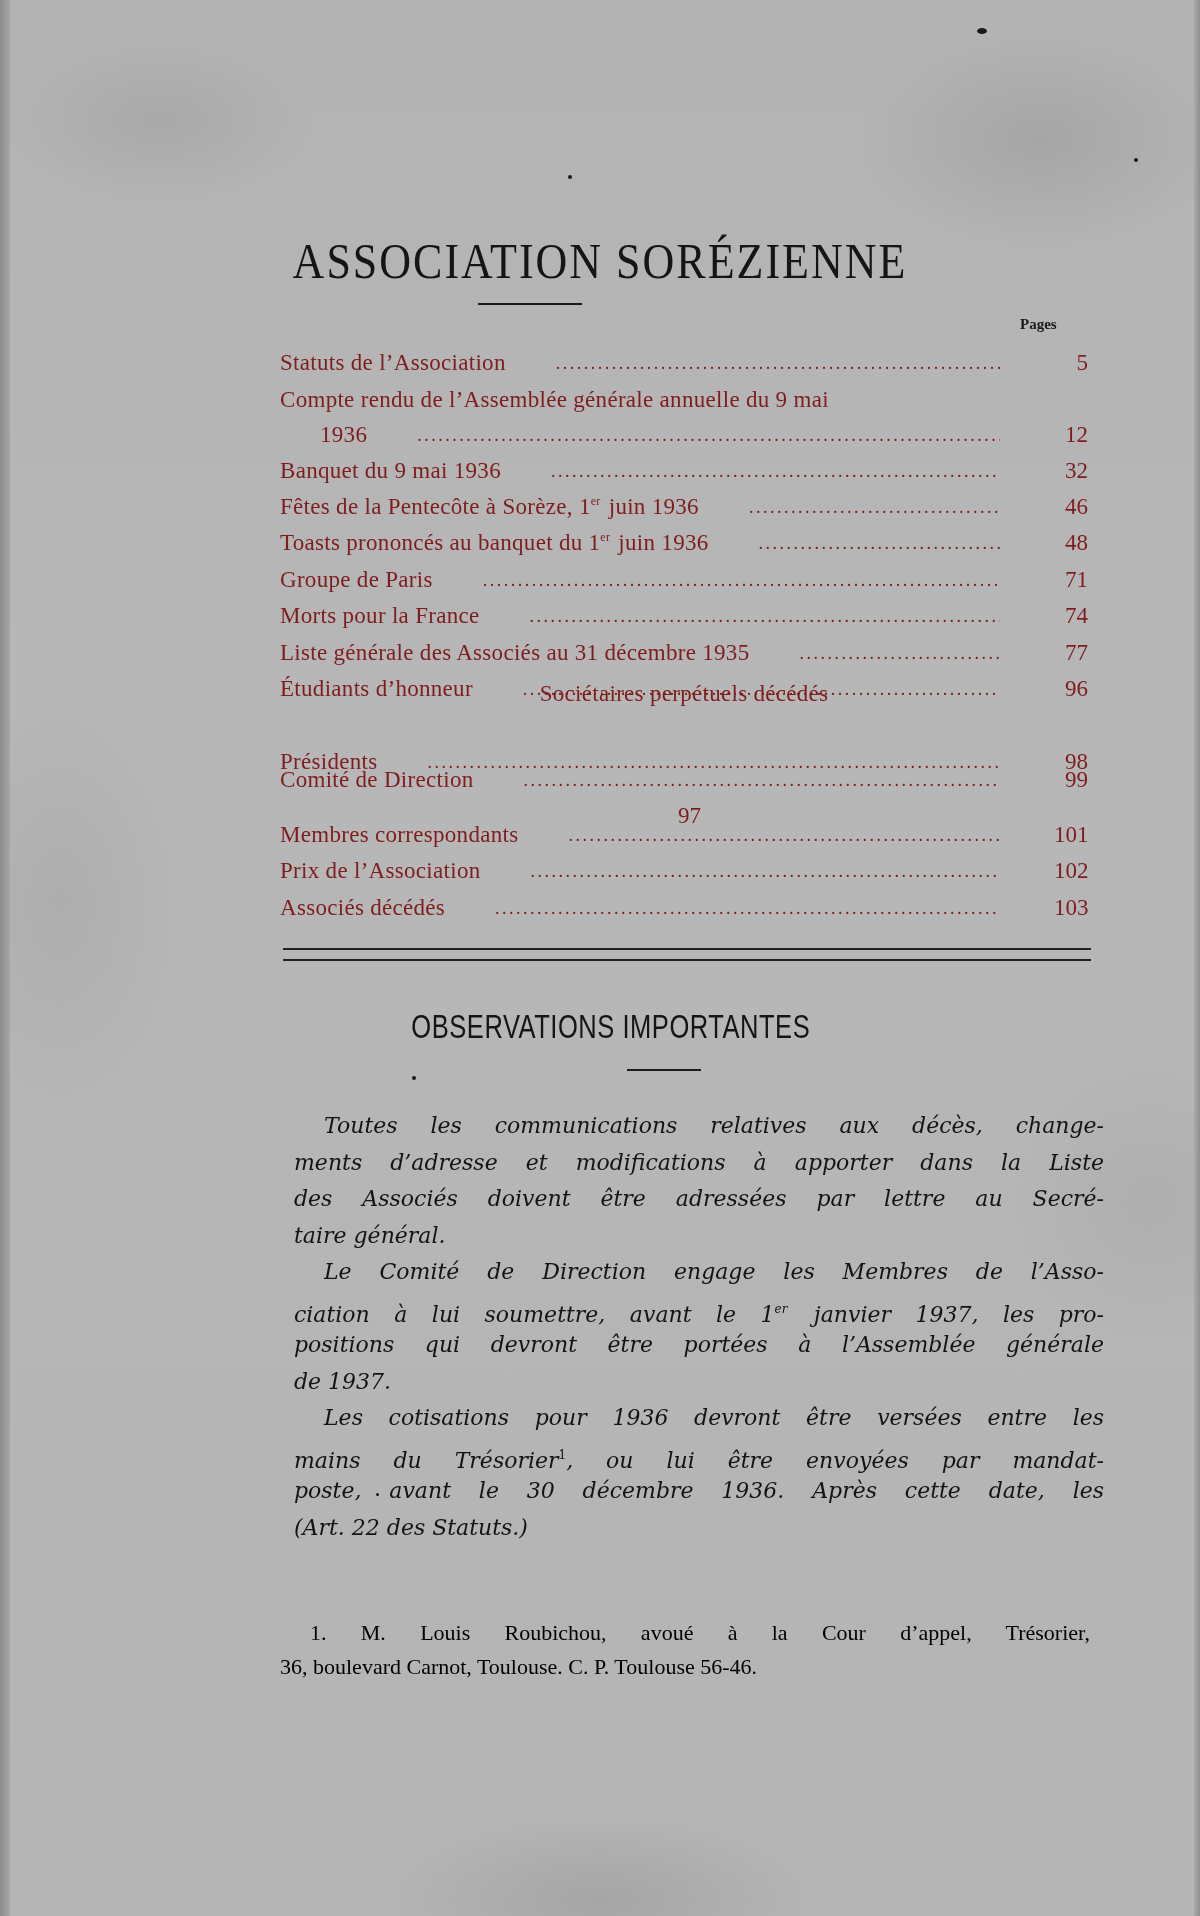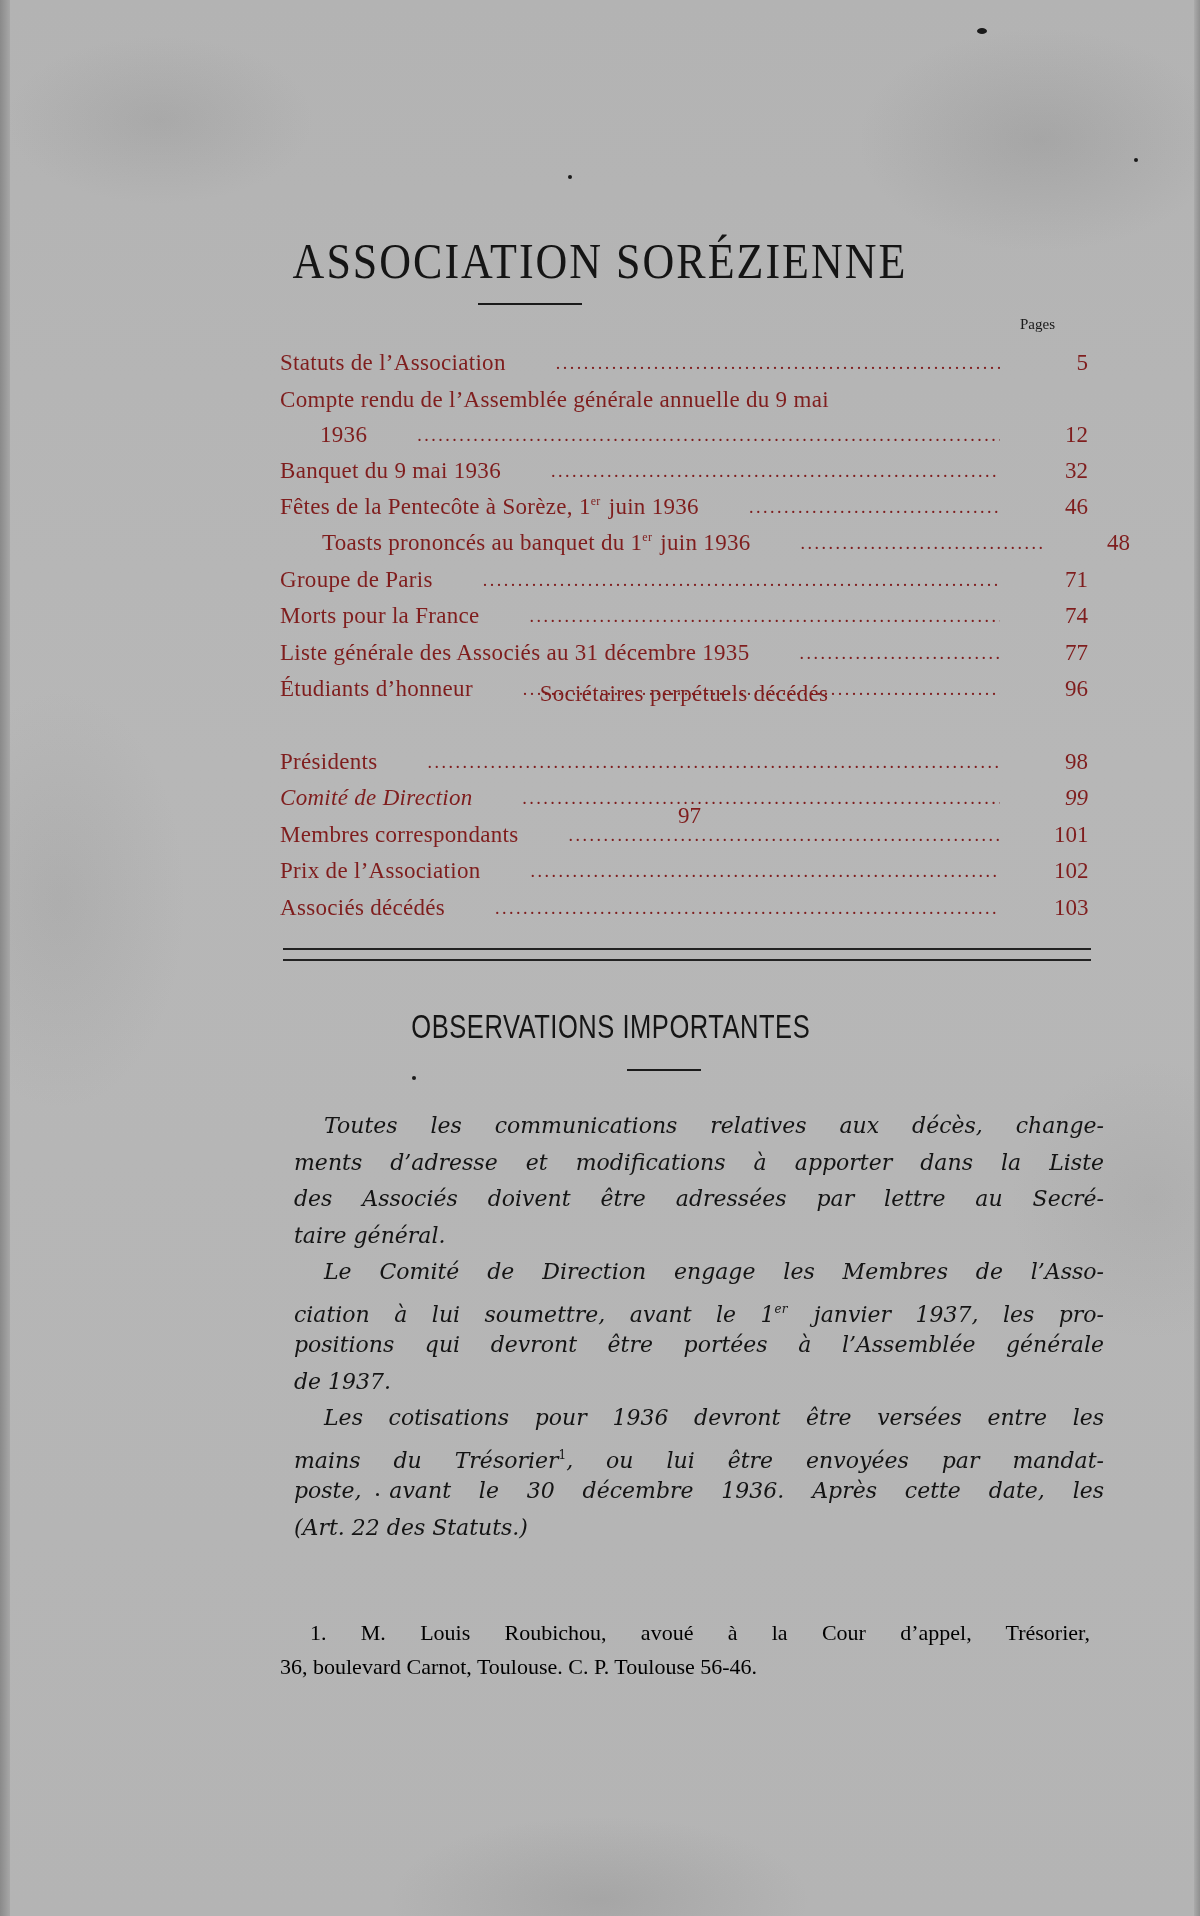--- a/index.html
+++ b/index.html
@@ -66,21 +66,21 @@
       width: 104px;
       height: 2px;
       background: #1a1a1a;
     }
     .pages-header {
       position: absolute;
       top: 316px;
       left: 1020px;
       font-size: 15px;
       font-family: "Liberation Serif", serif;
-      font-weight: normal;
+      font-weight: bold;
       color: #1a1a1a;
     }
     .toc-row {
       position: absolute;
       left: 280px;
       width: 808px;
       height: 30px;
       display: flex;
       align-items: center;
       font-family: "Liberation Serif", serif;
@@ -244,21 +244,21 @@
   <div class="toc-row" style="top:456px;">
     <span class="label">Banquet du 9 mai 1936</span>
     <span class="dots"></span>
     <span class="page">32</span>
   </div>
   <div class="toc-row" style="top:492px;">
     <span class="label"><span>Fêtes de la Pentecôte à Sorèze, 1</span><sup class="er">er</sup><span> juin 1936</span></span>
     <span class="dots"></span>
     <span class="page">46</span>
   </div>
-  <div class="toc-row" style="top:528px;margin-left:42px;">
+  <div class="toc-row" style="top:528px;">
     <span class="label"><span>Toasts prononcés au banquet du 1</span><sup class="er">er</sup><span> juin 1936</span></span>
     <span class="dots"></span>
     <span class="page">48</span>
   </div>
   <div class="toc-row" style="top:565px;">
     <span class="label">Groupe de Paris</span>
     <span class="dots"></span>
     <span class="page">71</span>
   </div>
   <div class="toc-row" style="top:601px;">
@@ -279,21 +279,21 @@
   <div class="toc-row" style="top:681px;flex-direction:column;">
     <span class="label">Sociétaires perpétuels décédés</span>
     <span class="dots"></span>
     <span class="page">97</span>
   </div>
   <div class="toc-row" style="top:747px;">
     <span class="label">Présidents</span>
     <span class="dots"></span>
     <span class="page">98</span>
   </div>
-  <div class="toc-row" style="top:783px;font-style:italic;">
+  <div class="toc-row" style="top:765px;">
     <span class="label">Comité de Direction</span>
     <span class="dots"></span>
     <span class="page">99</span>
   </div>
   <div class="toc-row" style="top:820px;">
     <span class="label">Membres correspondants</span>
     <span class="dots"></span>
     <span class="page">101</span>
   </div>
   <div class="toc-row" style="top:856px;">

